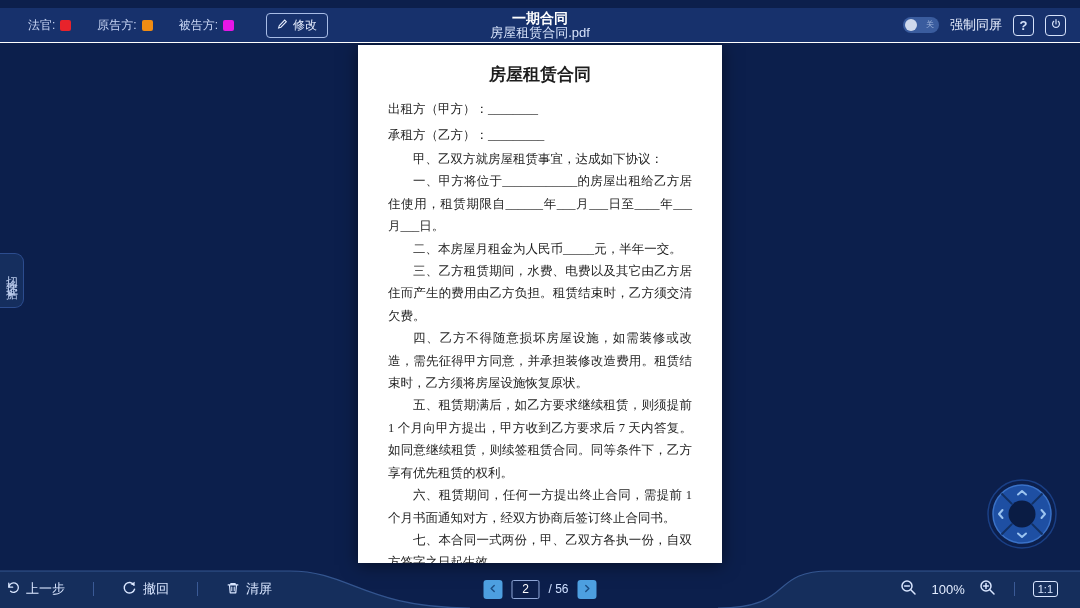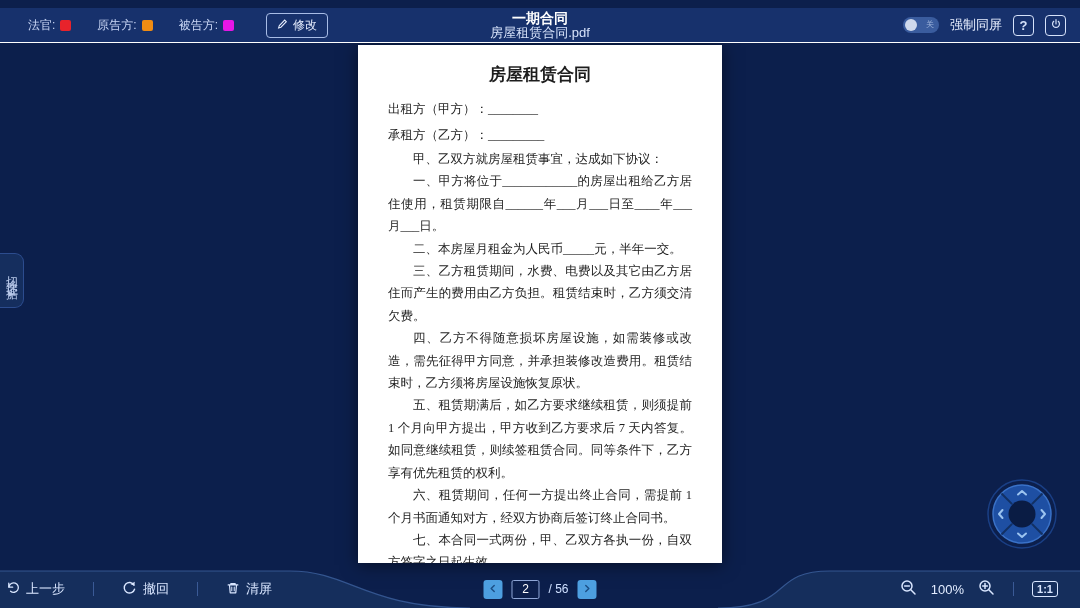--- a/index.html
+++ b/index.html
@@ -47,21 +47,21 @@
   .bb{position:absolute;bottom:0;height:38px;display:flex;align-items:center;z-index:6;}
   .bb-left{left:0;color:#d9e6ff;font-size:13px;}
   .bb-btn{display:flex;align-items:center;gap:6px;color:#d9e6ff;cursor:pointer;background:none;border:none;font-size:13px;}
   .bb-divider{width:1px;height:14px;background:#3a5a96;margin:0 22px;}
   .bb-center{left:50%;transform:translateX(-50%);gap:9px;color:#cfe0ff;font-size:12px;}
   .nav-btn{width:19px;height:19px;border-radius:3px;background:#4d9fe0;border:none;display:flex;
     align-items:center;justify-content:center;cursor:pointer;padding:0;}
   .page-box{min-width:20px;height:17px;border:1px solid #8fa6d6;border-radius:2px;color:#fff;
     font-size:12px;display:flex;align-items:center;justify-content:center;padding:0 3px;}
   .bb-right{right:22px;gap:14px;color:#e2ecff;font-size:13px;}
-  .one2one{border:1.5px solid #d9e6ff;border-radius:3px;font-size:11px;font-weight:bold;
+  .one2one{border:1.5px solid #d9e6ff;border-radius:3px;font-size:11px;font-weight:normal;
     padding:1px 4px;color:#d9e6ff;background:none;cursor:pointer;}
   .icon-btn{background:none;border:none;padding:0;color:#d9e6ff;cursor:pointer;display:flex;align-items:center;}
 
   
   .dpad{position:absolute;left:986px;top:478px;width:72px;height:72px;z-index:6;cursor:pointer;}
 </style>
 </head>
 <body>
 
 <div class="screen">

